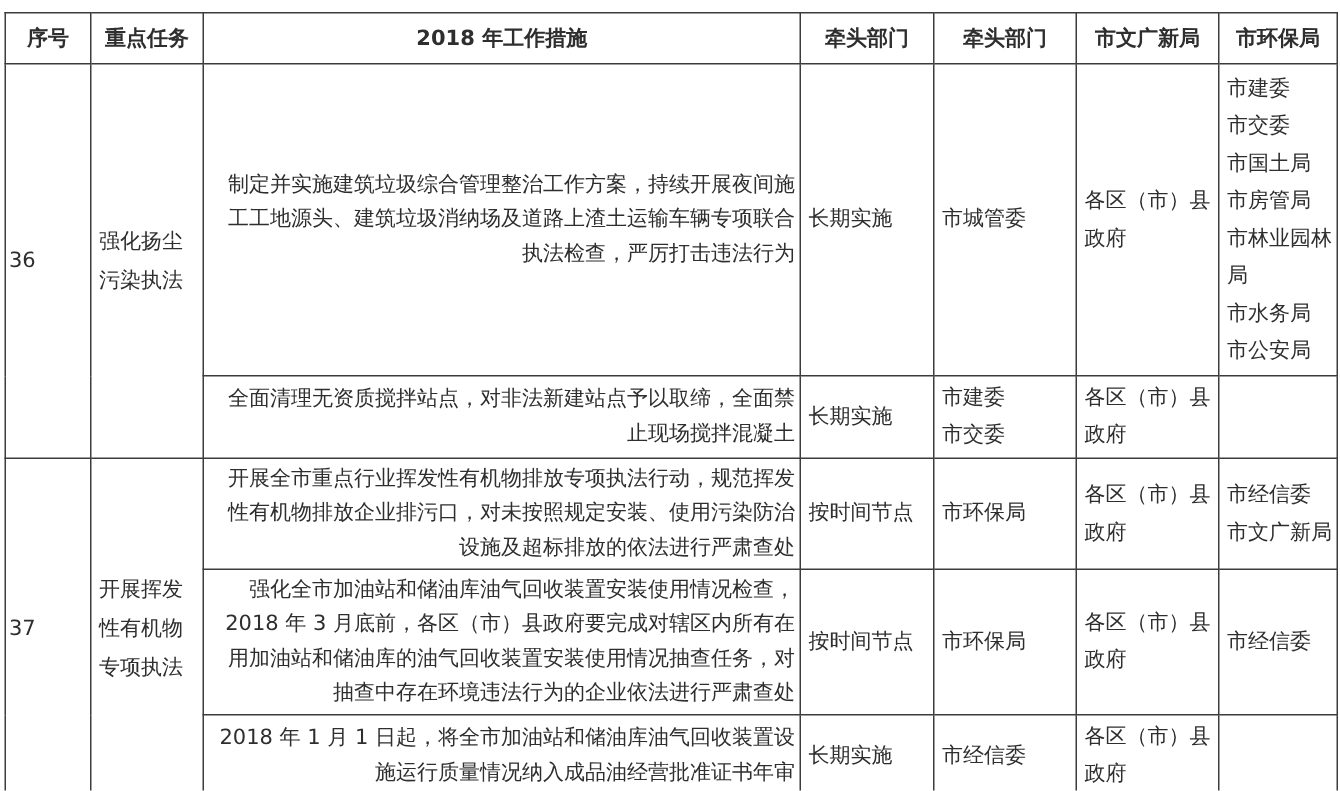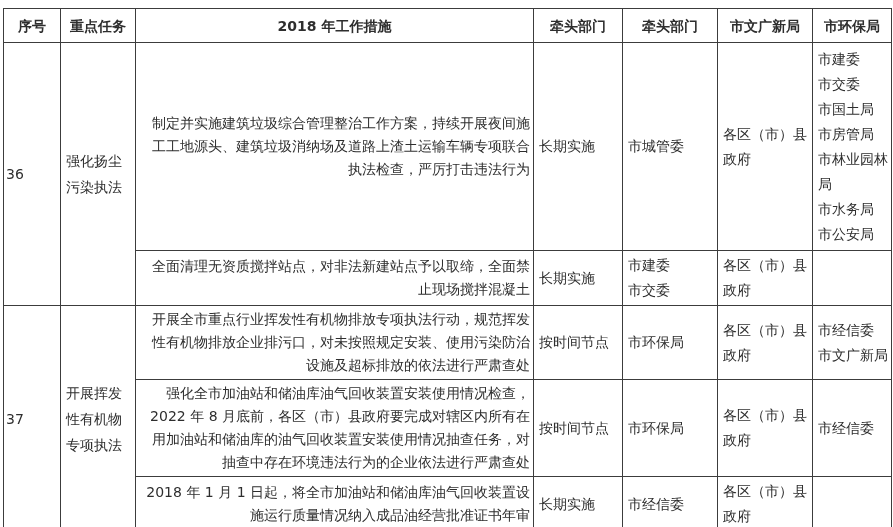--- a/index.html
+++ b/index.html
@@ -109,21 +109,21 @@
       <td class="c-index" rowspan="3">37</td>
       <td class="c-task" rowspan="3">开展挥发性有机物专项执法</td>
       <td class="c-measure">开展全市重点行业挥发性有机物排放专项执法行动，规范挥发性有机物排放企业排污口，对未按照规定安装、使用污染防治设施及超标排放的依法进行严肃查处</td>
       <td class="c-small">按时间节点</td>
       <td class="c-small">市环保局</td>
       <td class="c-small">各区（市）县政府</td>
       <td class="c-small">市经信委
 市文广新局</td>
     </tr>
     <tr class="r-37b">
-      <td class="c-measure">强化全市加油站和储油库油气回收装置安装使用情况检查，2022 年 8 月底前，各区（市）县政府要完成对辖区内所有在用加油站和储油库的油气回收装置安装使用情况抽查任务，对抽查中存在环境违法行为的企业依法进行严肃查处</td>
+      <td class="c-measure">强化全市加油站和储油库油气回收装置安装使用情况检查，2018 年 3 月底前，各区（市）县政府要完成对辖区内所有在用加油站和储油库的油气回收装置安装使用情况抽查任务，对抽查中存在环境违法行为的企业依法进行严肃查处</td>
       <td class="c-small">按时间节点</td>
       <td class="c-small">市环保局</td>
       <td class="c-small">各区（市）县政府</td>
       <td class="c-small">市经信委</td>
     </tr>
     <tr class="r-37c">
       <td class="c-measure">2018 年 1 月 1 日起，将全市加油站和储油库油气回收装置设施运行质量情况纳入成品油经营批准证书年审</td>
       <td class="c-small">长期实施</td>
       <td class="c-small">市经信委</td>
       <td class="c-small">各区（市）县政府</td>

